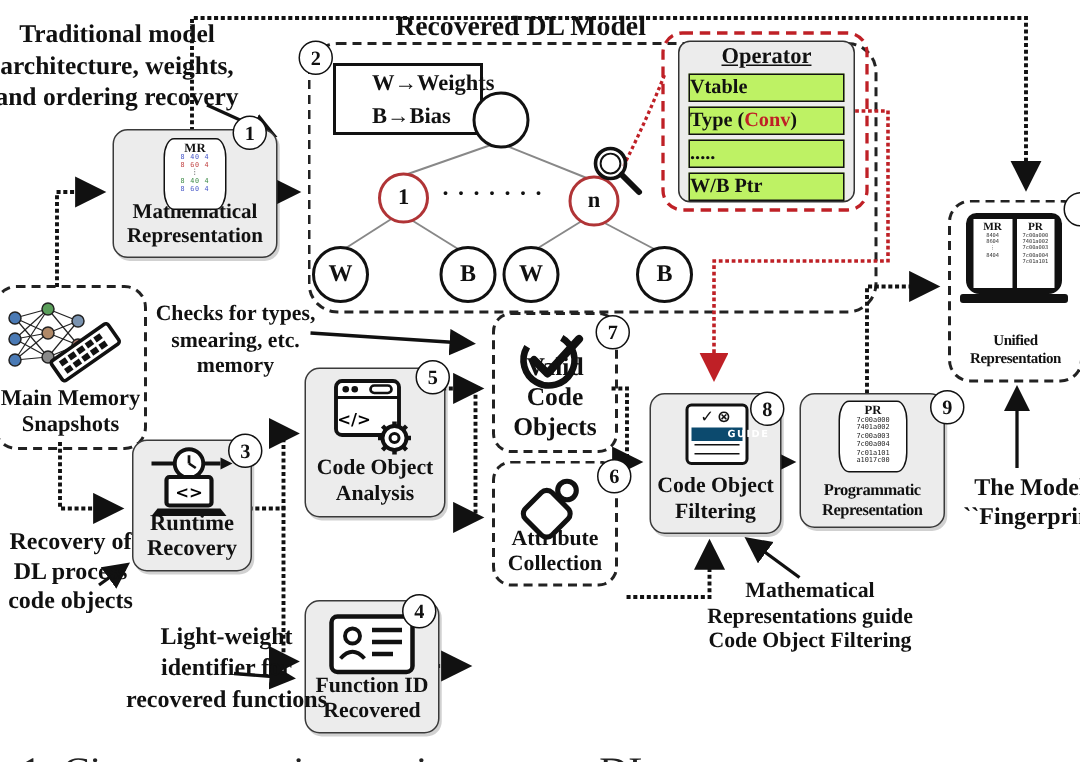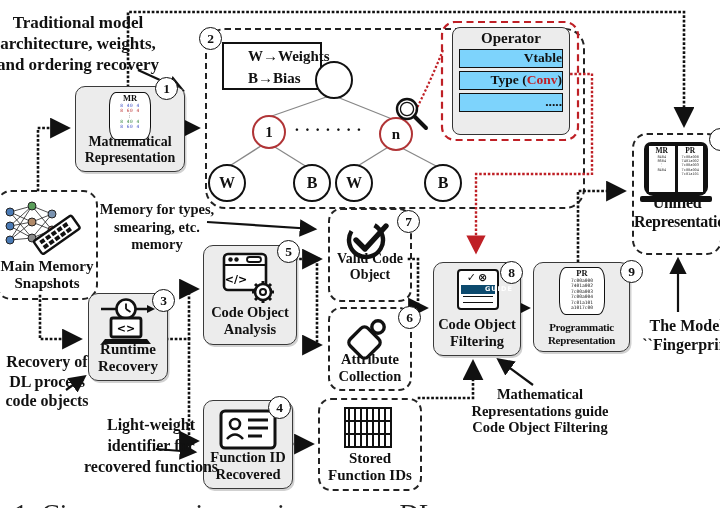--- a/index.html
+++ b/index.html
@@ -11,23 +11,23 @@
   .databox{position:absolute;border:2px dashed #222;border-radius:13px;z-index:2;background:transparent;}
   .num{position:absolute;width:21px;height:21px;border:1.8px solid #111;border-radius:50%;background:#fff;
        font-weight:bold;font-size:13.5px;display:flex;align-items:center;justify-content:center;z-index:6;}
   .bl2{position:absolute;left:0;right:0;text-align:center;font-weight:bold;line-height:1.18;}
   .note{position:absolute;text-align:center;font-weight:bold;z-index:3;}
   .tn{position:absolute;border-radius:50%;background:#fff;display:flex;align-items:center;justify-content:center;
       font-weight:bold;z-index:2;}
   .blk{border:2.2px solid #111;}
   .red{border:2px solid #b03436;}
   .redtxt{color:#bf2026;}
-  .optitle{font-weight:bold;font-size:15px;text-align:center;line-height:16px;margin-top:2px;}
-  .oprow{margin:3px 6px 0;height:17px;background:#7dd3fc;border:1.8px solid #111;font-weight:bold;
-         font-size:13.5px;line-height:15px;text-align:right;}
+  .optitle{font-weight:bold;font-size:15px;text-align:center;line-height:16px;margin-top:2px;text-decoration:underline;}
+  .oprow{margin:3px 6px 0;height:17px;background:#bef264;border:1.8px solid #111;font-weight:bold;
+         font-size:13.5px;line-height:15px;text-align:left;}
   .scroll{position:absolute;background:#fff;border:1.8px solid #111;border-radius:7px/13px;text-align:center;z-index:3;}
   .s-title{font-weight:bold;font-size:8.5px;line-height:10px;}
   .mrow{font-family:"DejaVu Sans Mono",monospace;font-size:4.5px;line-height:5.2px;letter-spacing:.5px;}
   .m1{color:#4656c8;} .m2{color:#c04040;} .m3{color:#3c8a46;}
   .hexrow{font-family:"DejaVu Sans Mono",monospace;font-size:4.6px;line-height:5.4px;color:#222;}
   .guide{position:absolute;width:38px;height:37px;background:#fff;border:2px solid #111;border-radius:4px;
          z-index:3;text-align:center;}
   .guide-top{font-family:"DejaVu Sans",sans-serif;font-weight:bold;font-size:11px;line-height:13px;letter-spacing:2px;}
   .guide-label{background:#0c4a6e;color:#fff;font-family:"DejaVu Sans",sans-serif;font-weight:bold;font-size:6.5px;
                line-height:9px;letter-spacing:1px;margin:1px 2px 0;padding-left:24px;}
@@ -93,20 +93,21 @@
       <path d="M138,70 L182,90" marker-end="url(#ab)"></path>
       <path d="M207,222 L314,229" marker-end="url(#ab)"></path>
       <path d="M66,390 L84,377" marker-end="url(#ab)"></path>
       <path d="M156,449 L194,452" marker-end="url(#ab)"></path>
       <path d="M533,385 L499,360" marker-end="url(#ab)"></path>
       <path d="M678,312 V260" marker-end="url(#ab)"></path>
     </g>
   </svg>
 
   <div class="abs" style="left:205px;top:28px;width:376px;height:177px;border:2.2px dashed #222;border-radius:20px;z-index:0"></div>
+  <div class="note" style="left:252px;top:8px;width:190px;font-size:18.5px;z-index:2">Recovered DL Model</div>
 
   <div class="note" style="left:-22px;top:12px;width:200px;font-size:17px;line-height:21px">
     <div>Traditional model</div>
     <div>architecture, weights,</div>
     <div>and ordering recovery</div>
   </div>
 
   <div class="stepbox" style="left:75px;top:86px;width:108px;height:84px">
     <div class="scroll" style="left:33px;top:5px;width:40px;height:46px">
       <div class="s-title">MR</div>
@@ -140,20 +141,21 @@
     <circle cx="12" cy="12" r="10" fill="rgba(255,255,255,.7)" stroke="#111" stroke-width="2.4"></circle>
     <circle cx="12" cy="12" r="6.6" fill="none" stroke="#111" stroke-width="1.3"></circle>
     <line x1="19.5" y1="19.5" x2="31" y2="31" stroke="#111" stroke-width="4" stroke-linecap="round"></line>
   </svg>
 
   <div class="abs" style="left:452px;top:27px;width:116px;height:106px;background:#ececec;border:1.6px solid #333;border-radius:8px;z-index:2">
     <div class="optitle">Operator</div>
     <div class="oprow"><span>Vtable</span></div>
     <div class="oprow"><span>Type (</span><span class="redtxt">Conv</span><span>)</span></div>
     <div class="oprow"><span>.....</span></div>
+    <div class="oprow"><span>W/B Ptr</span></div>
   </div>
 
   <div class="databox" style="left:-4px;top:190px;width:98px;height:106px;border-radius:15px">
     <svg width="92" height="62" style="position:absolute;left:2px;top:4px">
       <g stroke="#222" stroke-width=".8">
         <line x1="10" y1="16" x2="32" y2="10"></line>
           <line x1="10" y1="16" x2="32" y2="26"></line>
           <line x1="10" y1="16" x2="32" y2="42"></line>
         <line x1="10" y1="30" x2="32" y2="10"></line>
           <line x1="10" y1="30" x2="32" y2="26"></line>
@@ -209,21 +211,21 @@
       <text x="29" y="36" text-anchor="middle" font-family="DejaVu Sans,sans-serif" font-weight="bold" font-size="11">&lt;&gt;</text>
       <path d="M8,43 L50,43 L54,48 L4,48 Z" fill="#111"></path>
     </svg>
     <div class="bl2" style="bottom:4px;font-size:15px">
       <div>Runtime</div>
       <div>Recovery</div>
     </div>
   </div>
 
   <div class="note" style="left:98px;top:201px;width:118px;font-size:14.5px;line-height:17.5px">
-    <div>Memory for types,</div>
+    <div>Checks for types,</div>
     <div>smearing, etc.</div>
     <div>memory</div>
   </div>
   <div class="note" style="left:-14px;top:352px;width:122px;font-size:16px;line-height:19.5px">
     <div>Recovery of</div>
     <div>DL process</div>
     <div>code objects</div>
   </div>
   <div class="note" style="left:80px;top:414px;width:142px;font-size:16px;line-height:21px">
     <div>Light-weight</div>
@@ -254,23 +256,23 @@
       <div>Code Object</div>
       <div>Analysis</div>
     </div>
   </div>
 
   <div class="databox" style="left:328px;top:208px;width:80px;height:90px">
     <svg width="56" height="48" style="position:absolute;left:12px;top:5px">
       <circle cx="24" cy="25" r="17" fill="none" stroke="#111" stroke-width="4.4" stroke-dasharray="80 27" transform="rotate(-60 24 25)"></circle>
       <path d="M14,25 L23,34 L44,11" fill="none" stroke="#111" stroke-width="5.4" stroke-linecap="round" stroke-linejoin="round"></path>
     </svg>
-    <div class="bl2" style="bottom:16px;font-size:14px">
+    <div class="bl2" style="bottom:5px;font-size:17px">
       <div>Valid Code</div>
-      <div>Object</div>
+      <div>Objects</div>
     </div>
   </div>
 
   <div class="databox" style="left:328px;top:307px;width:80px;height:80px">
     <svg width="56" height="46" style="position:absolute;left:10px;top:5px">
       <rect x="12" y="16" width="25" height="25" rx="5" fill="#fff" stroke="#111" stroke-width="3.4" transform="rotate(45 24.5 28.5)"></rect>
       <circle cx="38" cy="13" r="6.2" fill="#fff" stroke="#111" stroke-width="3.4"></circle>
     </svg>
     <div class="bl2" style="bottom:4px;font-size:14.5px">
       <div>Attribute</div>
@@ -286,37 +288,20 @@
       <line x1="30" y1="12" x2="50" y2="12" stroke="#111" stroke-width="3"></line>
       <line x1="30" y1="20" x2="50" y2="20" stroke="#111" stroke-width="3"></line>
       <line x1="30" y1="28" x2="44" y2="28" stroke="#111" stroke-width="3"></line>
     </svg>
     <div class="bl2" style="bottom:5px;font-size:14.5px">
       <div>Function ID</div>
       <div>Recovered</div>
     </div>
   </div>
 
-  <div class="databox" style="left:318px;top:398px;width:100px;height:89px">
-    <div class="abs" style="left:24px;top:7px">
-      <div class="bcrow" style="margin-top:0">
-          <div class="bars"></div>
-        </div>
-      <div class="bcrow">
-          <div class="bars"></div>
-        </div>
-      <div class="bcrow">
-          <div class="bars"></div>
-        </div>
-    </div>
-    <div class="bl2" style="bottom:4px;font-size:15px">
-      <div>Stored</div>
-      <div>Function IDs</div>
-    </div>
-  </div>
 
   <div class="stepbox" style="left:433px;top:262px;width:86px;height:92px">
     <div class="guide" style="left:23px;top:6px">
       <div class="guide-top"><span>✓</span><span>⊗</span></div>
       <div class="guide-label">GUIDE</div>
       <div class="guide-pg"></div>
       <div class="guide-pg"></div>
     </div>
     <div class="bl2" style="bottom:5px;font-size:14.5px">
       <div>Code Object</div>
@@ -352,21 +337,21 @@
       <div class="page">
         <div class="p-title">PR</div>
         <div class="prow">7c00a000</div>
         <div class="prow">7401a002</div>
         <div class="prow">7c00a003</div>
         <div class="prow">7c00a004</div>
         <div class="prow">7c01a101</div>
       </div>
     </div>
     <div class="bookbase" style="left:6px;top:61px;width:72px;height:6px"></div>
-    <div class="bl2" style="bottom:21px;font-size:16px;letter-spacing:-.3px;white-space:nowrap">
+    <div class="bl2" style="bottom:7px;font-size:10px;letter-spacing:-.3px;white-space:nowrap">
       <div>Unified</div>
       <div>Representation</div>
     </div>
   </div>
 
   <div class="note" style="left:632px;top:316px;width:120px;font-size:16px;line-height:19px">
     <div>The Model's</div>
     <div>``Fingerprint''</div>
   </div>
   <div class="note" style="left:465px;top:386px;width:150px;font-size:14.5px;line-height:16.5px">

